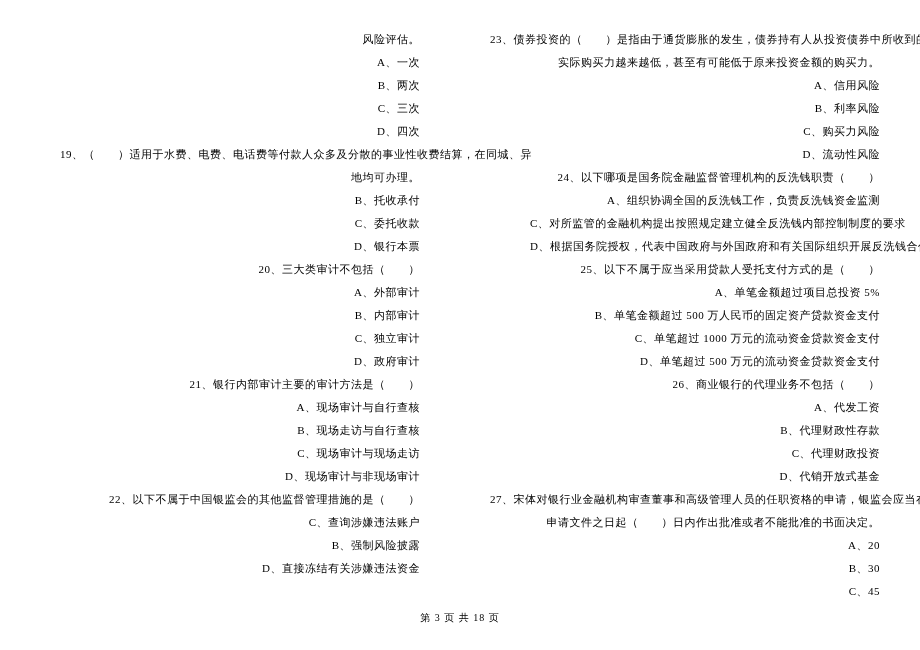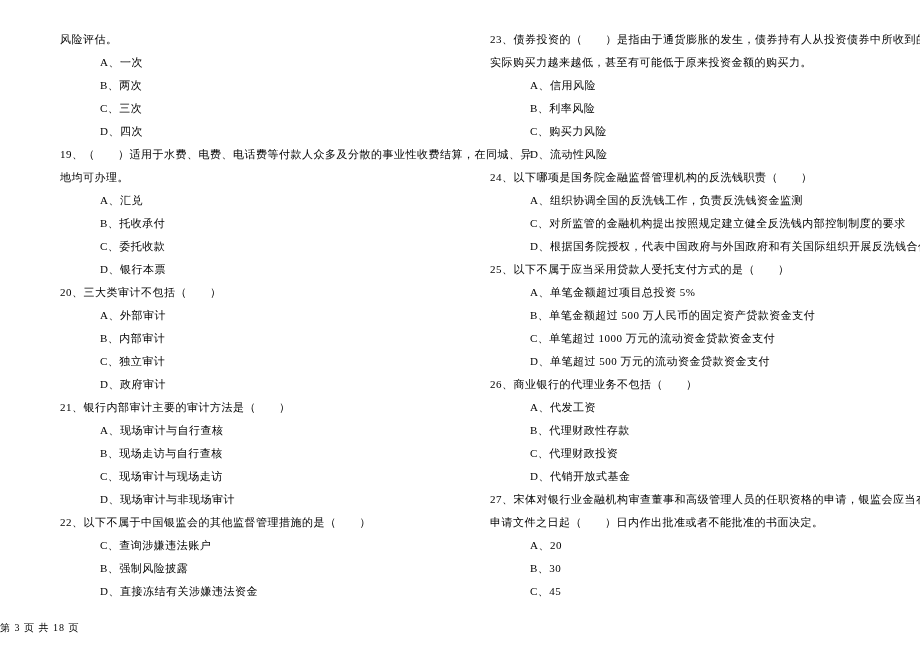--- a/index.html
+++ b/index.html
@@ -1,18 +1,19 @@
 <!DOCTYPE html>
 <html><head>
   <meta charset="utf-8">
   <style>
     * {
       margin: 0;
       padding: 0;
       box-sizing: border-box;
+      text-align: right;
     }
     body {
       width: 920px;
       height: 650px;
       background: #ffffff;
       font-family: "SimSun", "宋体", serif;
       font-size: 11px;
       color: #000000;
       position: relative;
       padding: 28px 0 0 0;
@@ -35,39 +36,39 @@
       letter-spacing: 0.5px;
     }
     .indent-1 {
       padding-left: 40px;
     }
     .q-num {
       padding-left: 0px;
     }
     .footer {
       position: absolute;
-      bottom: 15px;
+      bottom: 25px;
       width: 100%;
+      text-align: center;
       font-size: 10px;
       letter-spacing: 1px;
     }
   </style>
 </head>
 <body>
 
 <div class="columns">
   <div class="col">
     <div class="line q-num">风险评估。</div>
     <div class="line indent-1">A、一次</div>
     <div class="line indent-1">B、两次</div>
     <div class="line indent-1">C、三次</div>
     <div class="line indent-1">D、四次</div>
     <div class="line q-num">19、（　　）适用于水费、电费、电话费等付款人众多及分散的事业性收费结算，在同城、异</div>
     <div class="line q-num">地均可办理。</div>
-    <div class="line indent-1">A、汇兑</div>
     <div class="line indent-1">B、托收承付</div>
     <div class="line indent-1">C、委托收款</div>
     <div class="line indent-1">D、银行本票</div>
     <div class="line q-num">20、三大类审计不包括（　　）</div>
     <div class="line indent-1">A、外部审计</div>
     <div class="line indent-1">B、内部审计</div>
     <div class="line indent-1">C、独立审计</div>
     <div class="line indent-1">D、政府审计</div>
     <div class="line q-num">21、银行内部审计主要的审计方法是（　　）</div>
     <div class="line indent-1">A、现场审计与自行查核</div>

